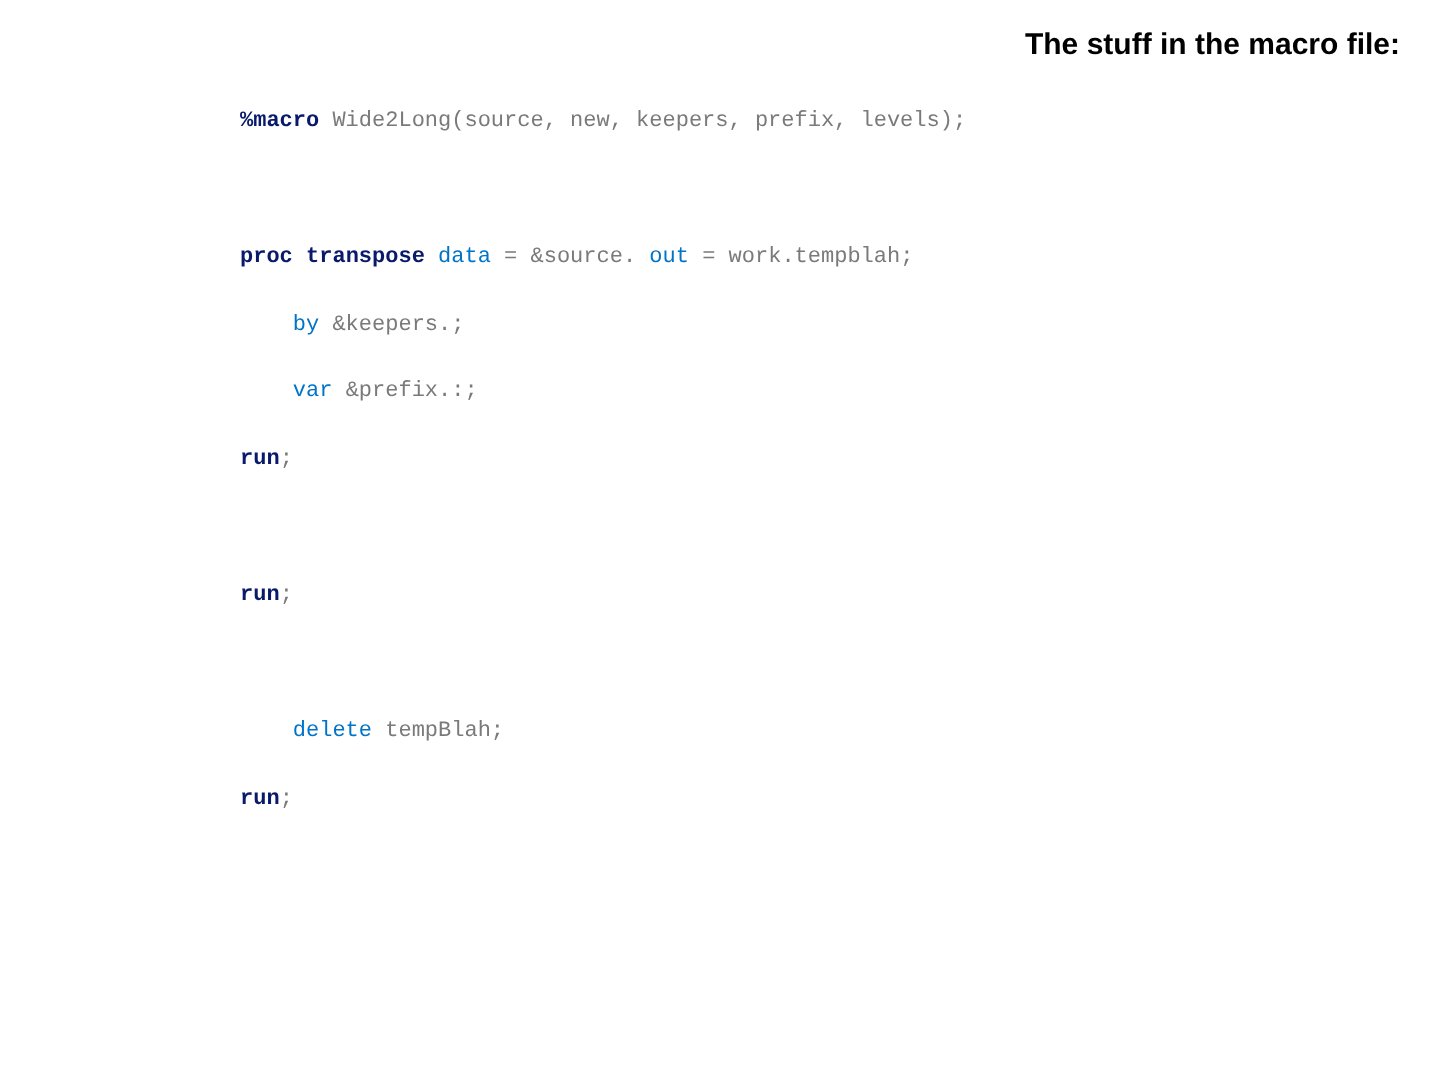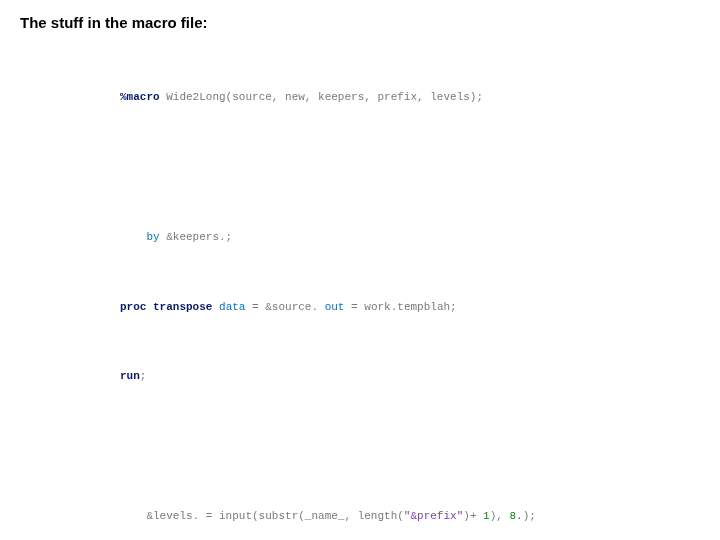--- a/index.html
+++ b/index.html
@@ -12,58 +12,59 @@
     font-size: 13px;
     color: #000;
     overflow: hidden;
   }
   .slide {
     box-sizing: border-box;
     padding: 10px 20px 10px 20px;
     width: 720px;
   }
   .heading {
-    text-align: left;
+    text-align: right;
     font-weight: bold;
     font-size: 15px;
     color: #000;
     margin: 4px 0 6px 0;
   }
   .codeblock {
     font-family: "Courier New", Courier, monospace;
     font-size: 11px;
     line-height: 1.45;
     white-space: pre;
     color: #5a5a5a;
     margin-left: 100px;
   }
   
   .kw   { color: #0a1a6b; font-weight: bold; }   
   .opt  { color: #0074c8; }                      
   .str  { color: #7b3fb0; }                      
   .num  { color: #1a7a1a; }                      
   .pale { color: #7a7a7a; }
-  .noline { display: block; padding: 1px 0; margin-top: 36px; }
+  .noline { display: block; padding: 1px 0; }
 </style>
 </head>
 <body>
 
 <div class="slide">
 
   <div class="heading">The stuff in the macro file:</div>
 
   <div class="codeblock">
 <span class="noline"><span class="kw">%macro</span><span class="pale"> Wide2Long(source, new, keepers, prefix, levels);</span></span>
 <span class="noline"> </span>
+<span class="noline"><span class="kw">proc</span> <span class="kw">transpose</span> <span class="opt">data</span><span class="pale"> = &amp;source. </span><span class="opt">out</span><span class="pale"> = work.tempblah;</span></span>
 <span class="noline"><span class="opt">    by</span><span class="pale"> &amp;keepers.;</span></span>
-<span class="noline"><span class="kw">proc</span> <span class="kw">transpose</span> <span class="opt">data</span><span class="pale"> = &amp;source. </span><span class="opt">out</span><span class="pale"> = work.tempblah;</span></span>
+<span class="noline"><span class="opt">    var</span><span class="pale"> &amp;prefix.:;</span></span>
 <span class="noline"><span class="kw">run</span><span class="pale">;</span></span>
 <span class="noline"> </span>
-<span class="noline"><span class="pale">    &amp;levels. = input(substr(_name_, length(</span><span class="str">"&amp;prefix"</span><span class="pale">)+ </span><span class="num">1</span><span class="pale">), </span><span class="num">8.</span><span class="pale">);</span></span>
 <span class="noline"><span class="kw">run</span><span class="pale">;</span></span>
 <span class="noline"> </span>
+<span class="noline"><span class="opt">    delete</span><span class="pale"> tempBlah;</span></span>
 <span class="noline"><span class="kw">run</span><span class="pale">;</span></span>
 
 
 
 </div>
 
 </div>
 
 </body></html>

